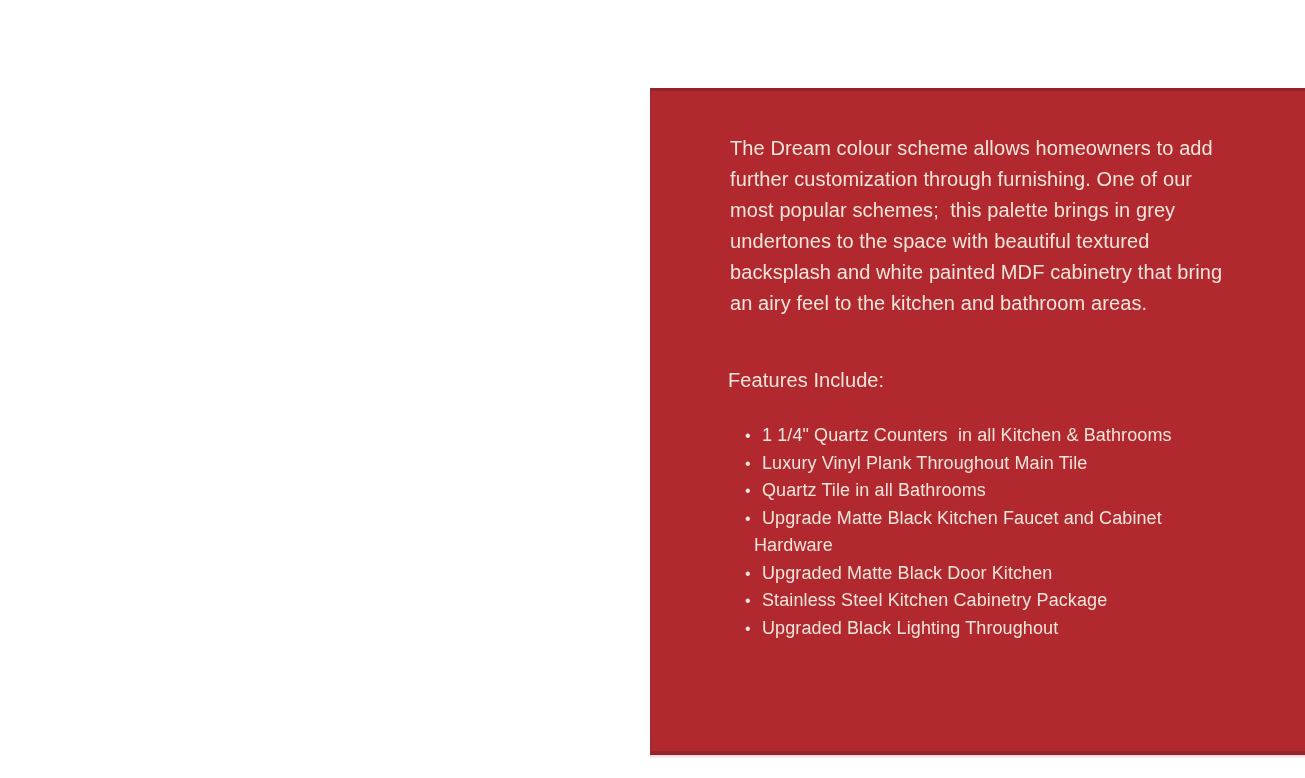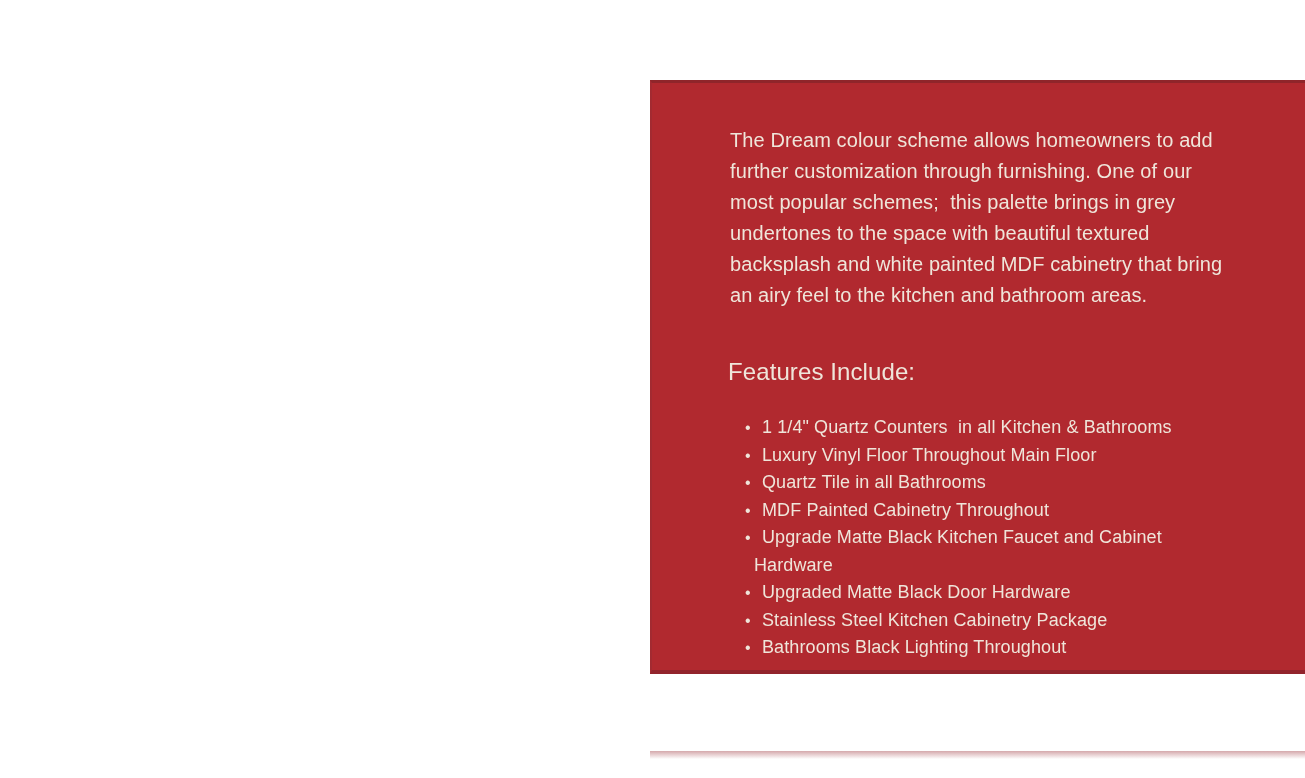--- a/index.html
+++ b/index.html
@@ -17,22 +17,22 @@
     overflow: hidden;
     font-family: "Liberation Sans", sans-serif;
   }
   .page {
     position: relative;
     width: 1305px; height: 778px;
     background: var(--page-bg);
   }
   .red-panel {
     position: absolute;
-    left: 650px; top: 80px;
-    width: 655px; height: 594px;
+    left: 650px; top: 88px;
+    width: 655px; height: 667px;
     background: var(--panel-red);
     border-top: 3px solid var(--panel-edge-top);
     border-bottom: 4px solid var(--panel-edge-bottom);
     border-left: 2px solid var(--panel-edge-left);
     color: var(--panel-text);
   }
   .panel-bottom-fade {
     position: absolute;
     left: 650px; top: 751px;
     width: 655px; height: 8px;
@@ -41,21 +41,21 @@
   .description {
     margin: 42px 0 0 78px;
     width: 560px;
     font-size: 20px;
     line-height: 31px;
     white-space: pre-wrap;
     letter-spacing: 0.1px;
   }
   .features-heading {
     margin: 46px 2px 0 76px;
-    font-size: 24px;
+    font-size: 20px;
     font-weight: normal;
     line-height: 30px;
     letter-spacing: 0.1px;
   }
   .features-list {
     margin: 27px 0 0 93px;
     width: 480px;
     list-style: none;
   }
   .features-list li {
@@ -80,24 +80,23 @@
   <section class="red-panel">
     <p class="description">The Dream colour scheme allows homeowners to add
 further customization through furnishing. One of our
 most popular schemes;  this palette brings in grey
 undertones to the space with beautiful textured
 backsplash and white painted MDF cabinetry that bring
 an airy feel to the kitchen and bathroom areas.</p>
     <h2 class="features-heading">Features Include:</h2>
     <ul class="features-list">
       <li>1 1/4" Quartz Counters  in all Kitchen &amp; Bathrooms</li>
-      <li>Luxury Vinyl Floor Throughout Main Floor</li>
+      <li>Luxury Vinyl Plank Throughout Main Tile</li>
       <li>Quartz Tile in all Bathrooms</li>
-      <li>MDF Painted Cabinetry Throughout</li>
       <li>Upgrade Matte Black Kitchen Faucet and Cabinet
 Hardware</li>
-      <li>Upgraded Matte Black Door Hardware</li>
+      <li>Upgraded Matte Black Door Kitchen</li>
       <li>Stainless Steel Kitchen Cabinetry Package</li>
-      <li>Bathrooms Black Lighting Throughout</li>
+      <li>Upgraded Black Lighting Throughout</li>
     </ul>
   </section>
   <div class="panel-bottom-fade"></div>
 </div>
 
 </body></html>

